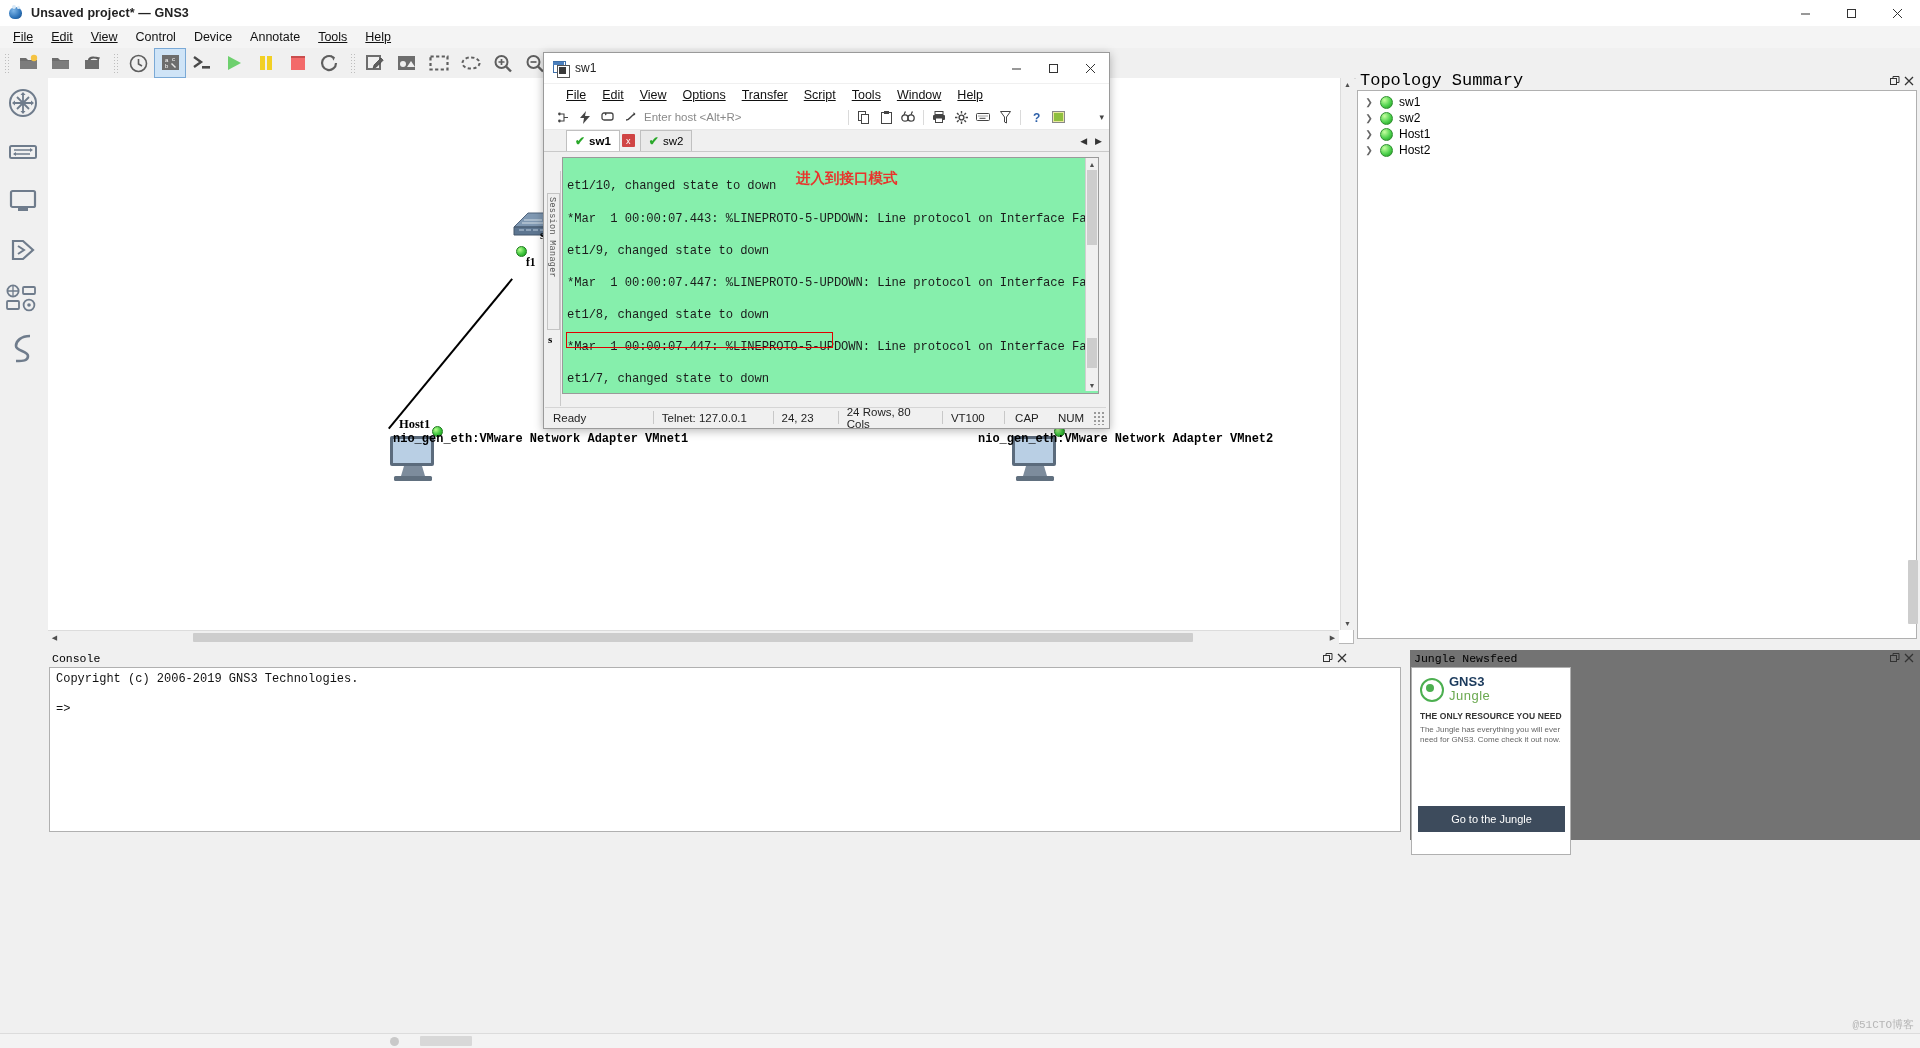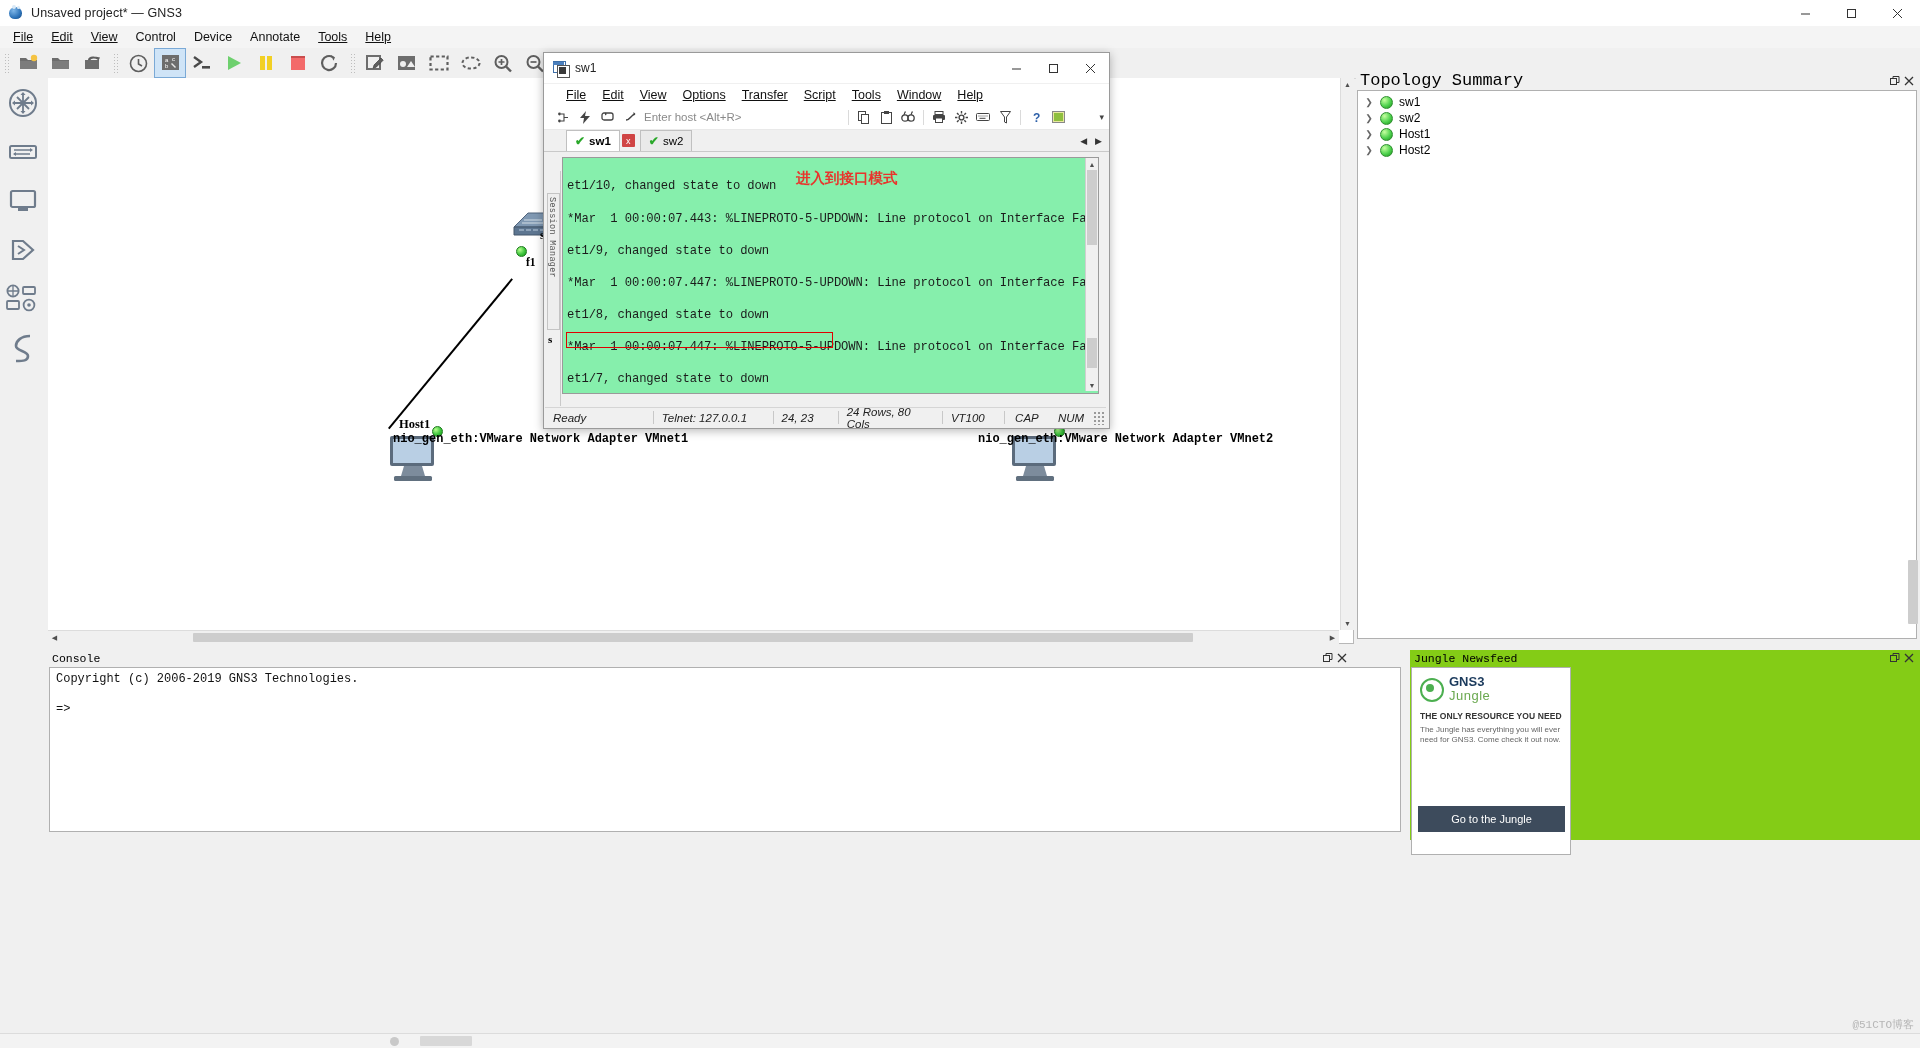--- a/index.html
+++ b/index.html
@@ -16,21 +16,21 @@
   .titlebar{
     position:absolute;left:0;top:0;width:1920px;height:26px;
     background:#ffffff;display:flex;align-items:center;
     border-bottom:1px solid #f2f2f2;
   }
   .tb-icon{width:16px;height:16px;margin-left:8px;margin-right:7px;flex:none;position:relative;}
   .tb-icon .g1{position:absolute;left:1px;top:2px;width:13px;height:12px;border-radius:50% 50% 45% 45%;
     background:radial-gradient(circle at 35% 30%, #7fb7e8 0%, #2c72b8 60%, #17477c 100%);}
   .tb-icon .g2{position:absolute;left:4px;top:0px;width:4px;height:4px;border-radius:50%;background:#d9e9f7;}
   .tb-icon .g3{position:absolute;left:9px;top:1px;width:3px;height:3px;border-radius:50%;background:#d9e9f7;}
-  .tb-title{font-size:12.5px;color:#222;letter-spacing:.1px;}
+  .tb-title{font-size:12.5px;color:#222;letter-spacing:.1px;font-weight:bold;}
   .tb-buttons{position:absolute;right:0;top:0;height:26px;display:flex;}
   .tb-btn{width:46px;height:26px;display:flex;align-items:center;justify-content:center;font-size:12px;color:#333;}
   .tb-btn svg{display:block;}
 
   
   .menubar{
     position:absolute;left:0;top:26px;width:1920px;height:22px;
     background:#f4f4f4;display:flex;align-items:center;padding-left:4px;
     border-bottom:1px solid #e4e4e4;
   }
@@ -96,21 +96,21 @@
 
   
   .console-dock{position:absolute;left:48px;top:650px;width:1305px;height:183px;background:#f0f0f0;}
   .console-head{height:16px;display:flex;align-items:center;padding:0 4px;
     font-family:"Liberation Mono",monospace;font-size:11.5px;color:#000;}
   .console-body{position:absolute;left:1px;top:17px;width:1352px;height:165px;background:#fff;
     border:1px solid #b0b0b0;padding:4px 6px;box-sizing:border-box;
     font-family:"Liberation Mono",monospace;font-size:12px;line-height:15px;color:#111;}
 
   
-  .jungle{position:absolute;left:1410px;top:650px;width:510px;height:190px;background:#84cc16;}
+  .jungle{position:absolute;left:1410px;top:650px;width:510px;height:190px;background:#737373;}
   .jungle-head{height:16px;display:flex;align-items:center;padding:0 4px;
     font-family:"Liberation Mono",monospace;font-size:11.5px;color:#000;}
   .jungle-body{position:absolute;left:1px;top:17px;width:160px;height:188px;background:#fff;
     border:1px solid #b0b0b0;padding:8px 8px 0 8px;box-sizing:border-box;}
   .jl-logo{display:flex;align-items:center;gap:5px;margin-bottom:8px;}
   .jl-mark{width:20px;height:20px;border-radius:50%;border:2px solid #4caf50;position:relative;flex:none;}
   .jl-mark:after{content:"";position:absolute;left:4px;top:4px;width:8px;height:8px;border-radius:50%;background:#4caf50;}
   .jl-gns3{font-size:13px;font-weight:bold;color:#1b3a5c;line-height:12px;}
   .jl-jungle{font-size:13px;color:#6aa84f;letter-spacing:.5px;}
   .jl-h{font-size:8.5px;font-weight:bold;color:#333;margin-bottom:4px;letter-spacing:.1px;}
@@ -167,21 +167,21 @@
   .term-txt{position:absolute;left:4px;top:2px;width:528px;font-family:"Liberation Mono",monospace;
     font-size:12.2px;line-height:10.7px;color:#1b1b1b;white-space:pre;letter-spacing:-.1px;}
   .term-txt div{height:10.7px;}
   .term-vscroll{position:absolute;right:0;top:0;width:12px;height:233px;background:#f0f0f0;border-left:1px solid #cfcfcf;}
   .tv-up{position:absolute;left:0;top:0;width:12px;height:12px;display:flex;align-items:center;justify-content:center;}
   .tv-dn{position:absolute;left:0;bottom:0;width:12px;height:12px;display:flex;align-items:center;justify-content:center;}
   .tv-thumb{position:absolute;left:1px;top:12px;width:10px;height:75px;background:#cdcdcd;}
   .tv-thumb2{position:absolute;left:1px;top:180px;width:10px;height:30px;background:#cdcdcd;}
   .crt-status{position:absolute;left:1px;bottom:1px;width:561px;height:19px;background:#f0f0f0;
     display:flex;align-items:center;border-top:1px solid #d5d5d5;font-size:11.5px;color:#222;}
-  .st-cell{padding:0 8px;height:19px;display:flex;align-items:center;font-style:italic;}
+  .st-cell{padding:0 8px;height:19px;display:flex;align-items:center;}
   .st-div{width:1px;height:13px;background:#c8c8c8;}
   .st-grip{margin-left:auto;width:14px;height:14px;margin-right:2px;
     background-image:radial-gradient(#9a9a9a 38%,transparent 40%);background-size:4px 4px;}
 
   
   .cn-ann{position:absolute;left:233px;top:11px;font-family:"Liberation Sans",sans-serif;font-size:14.5px;color:#e8342c;
     font-weight:bold;white-space:nowrap;}
   .redbox{position:absolute;left:3px;top:174px;width:265px;height:14px;border:1.5px solid #e00000;}
 </style>
 </head>

